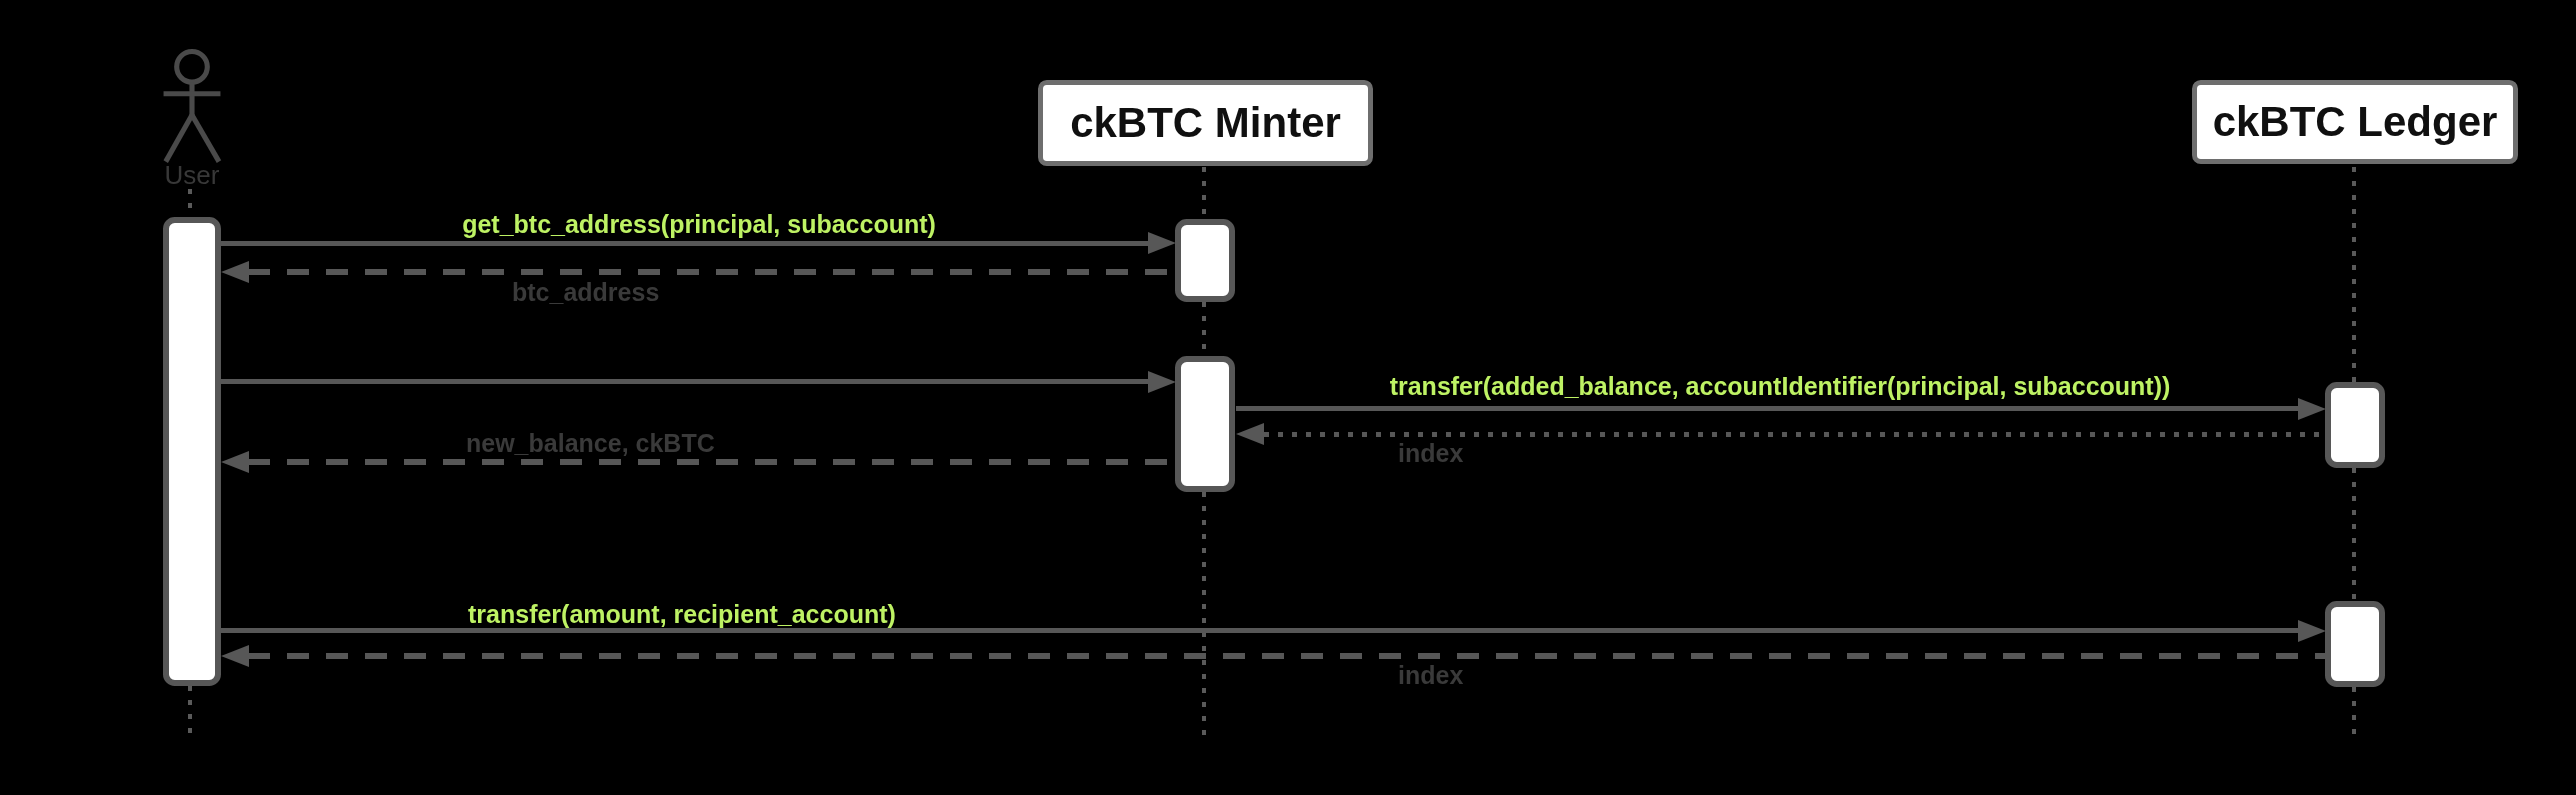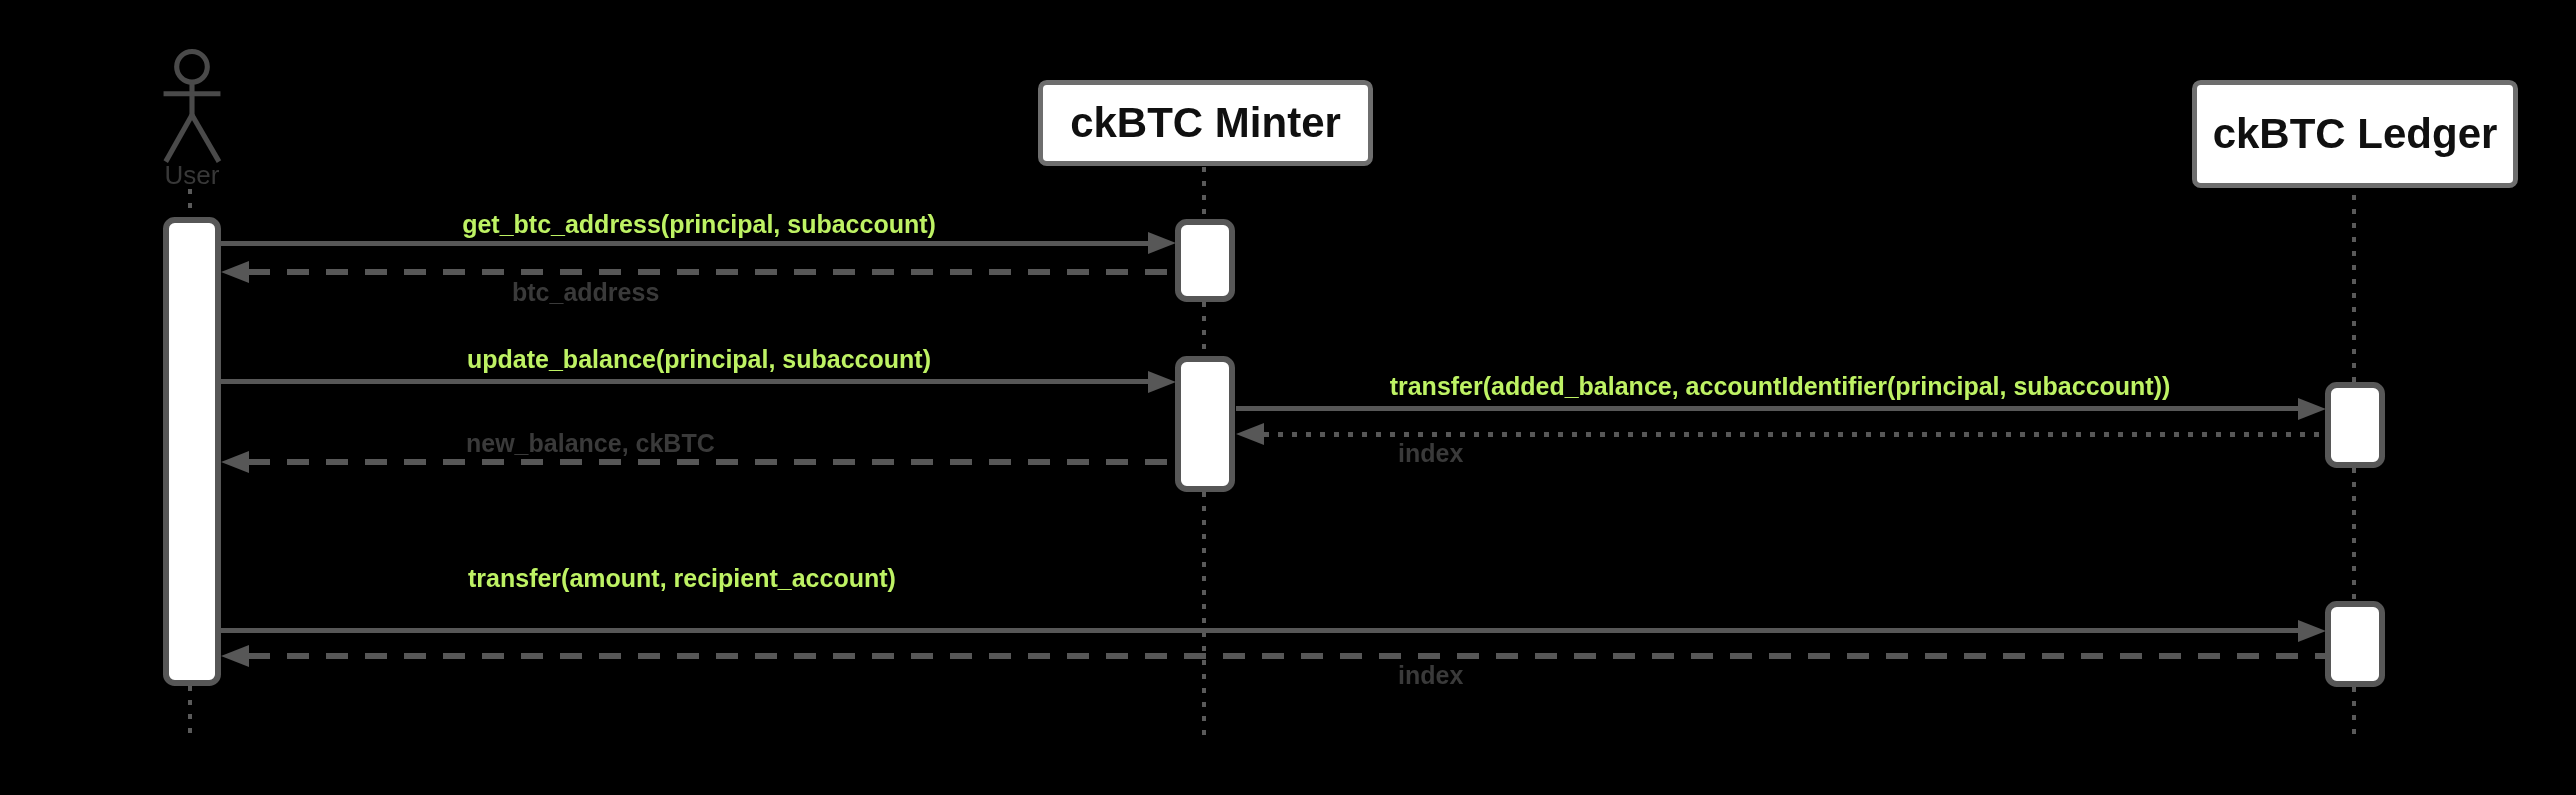--- a/index.html
+++ b/index.html
@@ -138,36 +138,35 @@
   <div class="hline-solid" style="left:221px; top:628px; width:2078px;"></div>
   <div class="head-r" style="left:2298px; top:620px;"></div>
 
    User --&gt;
   <div class="hline-dashed" style="left:248px; top:653px; width:2078px;"></div>
   <div class="head-l" style="left:221px; top:645px;"></div>
 
   
   <div class="msg call centered" style="left:699px; top:210px;">get_btc_address(principal, subaccount)</div>
   <div class="msg ret" style="left:466px; top:278px;margin-left:46px;">btc_address</div>
-  <div class="msg call centered" style="left:699px; top:345px;">update_balance(principal, subaccount)</div>
   <div class="msg call centered" style="left:1780px; top:372px;">transfer(added_balance, accountIdentifier(principal, subaccount))</div>
   <div class="msg ret" style="left:1398px; top:439px;">index</div>
   <div class="msg ret" style="left:466px; top:429px;">new_balance, ckBTC</div>
-  <div class="msg call" style="left:468px; top:564px;">transfer(amount, recipient_account)</div>
+  <div class="msg call" style="left:468px; top:600px;">transfer(amount, recipient_account)</div>
   <div class="msg ret" style="left:1398px; top:661px;">index</div>
 
   
   <div class="bar" style="left:163px; top:217px; width:58px; height:469px;"></div>
   <div class="bar" style="left:1175px; top:219px; width:60px; height:83px;"></div>
   <div class="bar" style="left:1175px; top:356px; width:60px; height:136px;"></div>
   <div class="bar" style="left:2325px; top:382px; width:60px; height:86px;"></div>
   <div class="bar" style="left:2325px; top:601px; width:60px; height:86px;"></div>
 
   
   <div class="title-box" style="left:1038px; top:80px; width:335px; height:86px;">
     <span>ckBTC Minter</span>
   </div>
-  <div class="title-box" style="left:2192px; top:80px; width:326px; height:108px;">
+  <div class="title-box" style="left:2192px; top:80px; width:326px; height:84px;">
     <span>ckBTC Ledger</span>
   </div>
 
 </div>
 
 
 </body></html>

